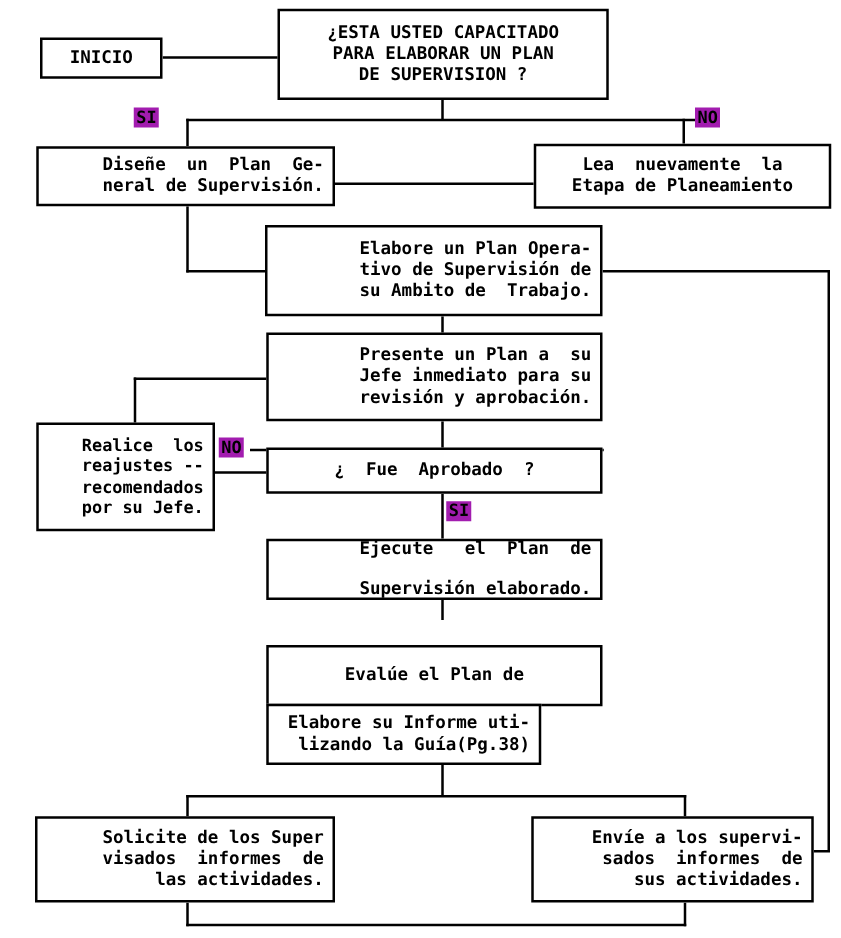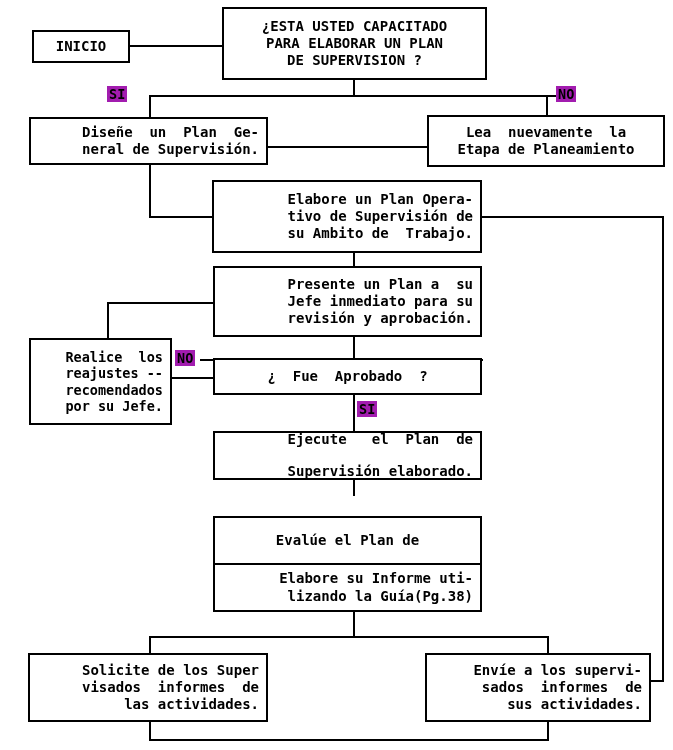--- a/index.html
+++ b/index.html
@@ -160,21 +160,21 @@
 
   <div class="node sz14 al-left pad" style="left:213px; top:431px; width:269px; height:49px;gap:15px;">
     <span class="line">Ejecute   el  Plan  de</span>
     <span class="line">Supervisión elaborado.</span>
   </div>
 
   <div class="node sz14 al-center pad" style="left:213px; top:496px; width:269px; height:49px;margin-top:20px;">
     <span class="line">Evalúe el Plan de</span>
   </div>
 
-  <div class="node sz14 al-left pad" style="left:213px; top:563px; width:269px; height:49px;">
+  <div class="node sz14 al-left pad" style="left:213px; top:563px; width:220px; height:49px;">
     <span class="line">Elabore su Informe uti-</span>
     <span class="line">lizando la Guía(Pg.38)</span>
   </div>
 
   <div class="node sz14 al-left pad" style="left:28px; top:653px; width:240px; height:69px;padding-left:28px;">
     <span class="line">Solicite de los Super</span>
     <span class="line">visados  informes  de</span>
     <span class="line">las actividades.</span>
   </div>
 

